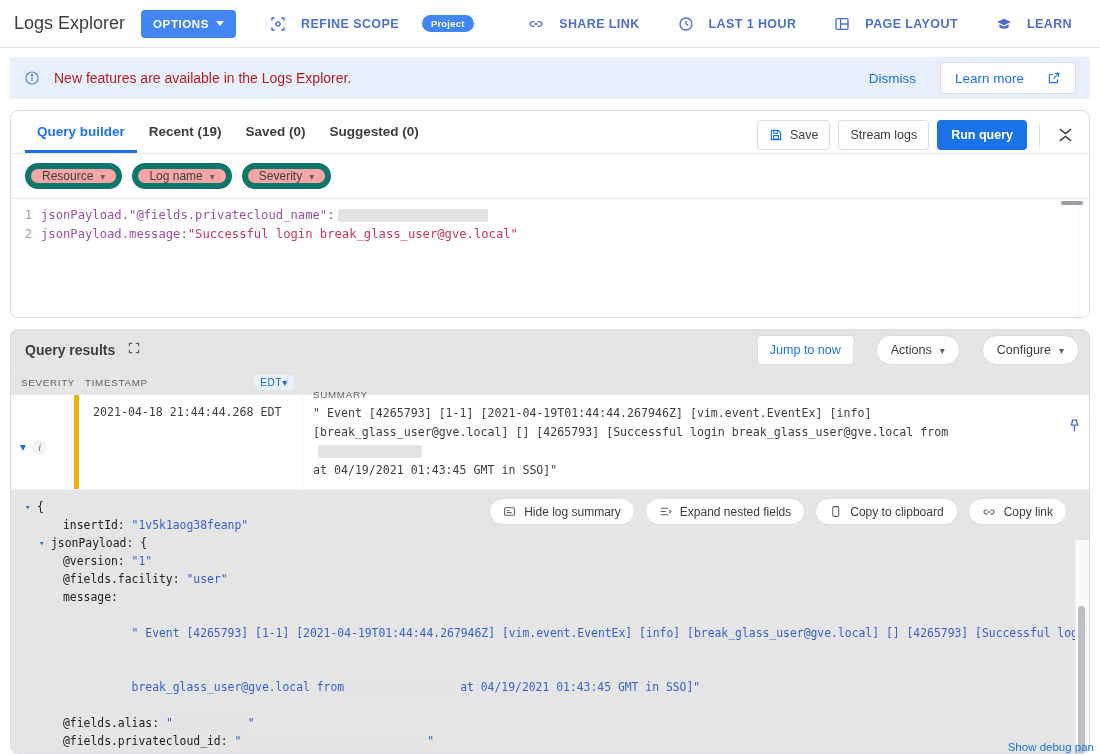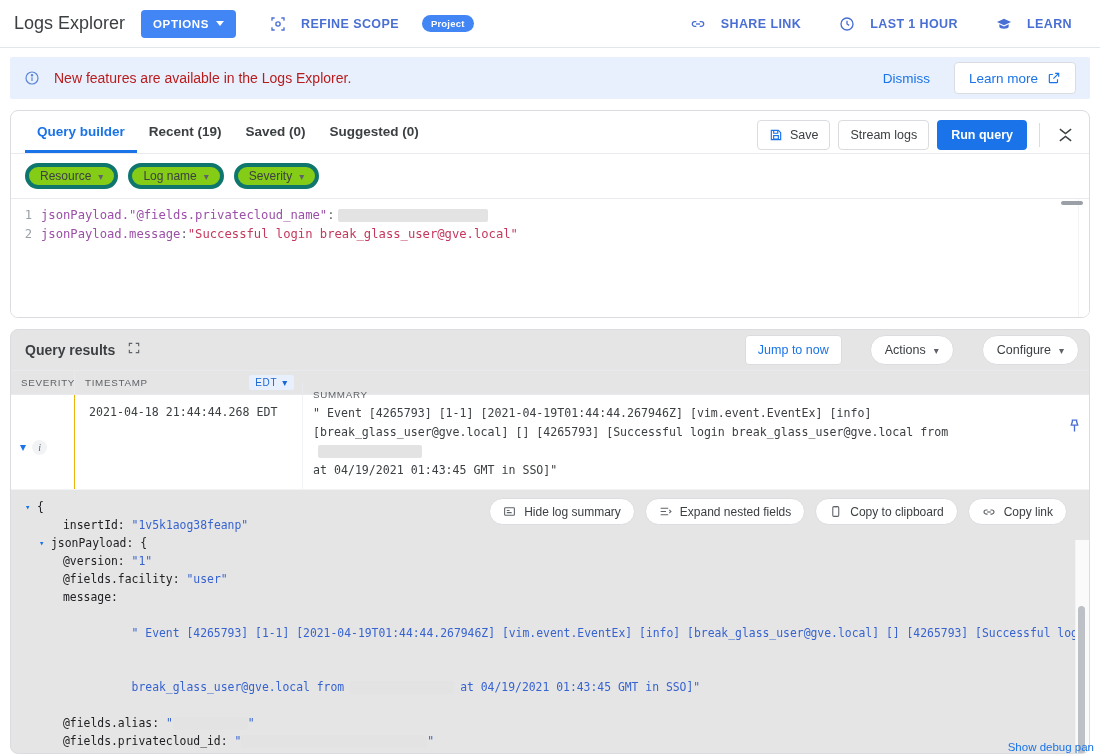--- a/index.html
+++ b/index.html
@@ -45,21 +45,21 @@
   }
   .banner-text { font-size: 14px; color: #b91c1c; margin-left: 14px; }
   .banner-spacer { flex: 1; }
   .dismiss-btn {
     background: none; border: none; color: #1a73e8; font-size: 13.5px;
     cursor: pointer; padding: 6px 10px; font-weight: 500;
   }
   .learnmore-btn {
     background: #fff; border: 1px solid #dadce0; border-radius: 4px;
     color: #1a73e8; font-size: 13.5px; height: 32px; padding: 0 14px;
-    display: flex; align-items: center; gap: 9px; cursor: pointer; margin-left: 14px; font-weight: 500;
+    display: flex; align-items: center; gap: 23px; cursor: pointer; margin-left: 14px; font-weight: 500;
   }
 
   
   .card {
     margin: 11px 10px 0 10px; background: #fff; border: 1px solid #dadce0;
     border-radius: 8px; overflow: hidden;
   }
   .tabs-row { display: flex; align-items: flex-start; padding: 0 0 0 14px; border-bottom: 1px solid #e8eaed; }
   .tab {
     font-size: 13.5px; font-weight: bold; color: #3c4043; padding: 13px 12px 11px 12px;
@@ -75,23 +75,23 @@
   }
   .btn-primary {
     background: #1a73e8; color: #fff; border: none; border-radius: 4px; height: 30px;
     padding: 0 14px; font-size: 12.5px; font-weight: bold; cursor: pointer; white-space: nowrap; text-align: right;
   }
   .divider-v { width: 1px; height: 24px; background: #dadce0; margin: 0 4px; }
   .collapse-btn { background:none;border:none;cursor:pointer;display:flex;flex-direction:column;align-items:center;padding:2px 6px;color:#5f6368; }
 
   .filters-row { display: flex; gap: 10px; padding: 9px 14px 9px 14px; border-bottom: 1px solid #e8eaed; }
   .filter-chip {
-    border: 4px solid #0f766e; border-radius: 14px; height: 26px; padding: 0 11px;
+    border: 6px solid #0f766e; border-radius: 14px; height: 26px; padding: 0 11px;
     font-size: 12px; color: #3c4043; display: flex; align-items: center; gap: 7px;
-    cursor: pointer; background: #84cc16; white-space: nowrap;
+    cursor: pointer; background: #fca5a5; white-space: nowrap;
   }
   .chev { font-size: 10px; color: #5f6368; }
 
   .editor { position: relative; height: 118px; background: #fff; padding: 7px 0 0 0; overflow: hidden; }
   .code-line { display: flex; font-family: "DejaVu Sans Mono", monospace; font-size: 12.2px; line-height: 19px; }
   .gutter { width: 30px; text-align: right; padding-right: 9px; color: #9aa0a6; flex: none; user-select: none; }
   .tok-key { color: #9c4fa8; }
   .tok-op { color: #5f6368; }
   .tok-str { color: #c5375c; }
   .redact { display: inline-block; background: #e3e3e3; border-radius: 2px; vertical-align: middle; height: 13px; }
@@ -99,49 +99,49 @@
   .editor-scroll-track { position: absolute; top: 0; right: 0; width: 11px; height: 100%; background: #fff; border-left: 1px solid #f1f3f4; }
 
   
   .results-card {
     margin: 11px 10px 0 10px; background: #e5e5e5; border: 1px solid #dadce0;
     border-radius: 8px; height: 425px; position: relative; overflow: hidden;
   }
   .results-head { display: flex; align-items: center; height: 40px; padding: 0 10px 0 14px; }
   .results-title { font-size: 14px; font-weight: bold; color: #3c4043; }
   .expand-icon { margin-left: 12px; cursor: pointer; }
-  .res-actions { display: flex; align-items: center; gap: 28px; }
+  .res-actions { display: flex; align-items: center; gap: 22px; }
   .btn-link-outline {
     background: #fff; border: 1px solid #dadce0; border-radius: 4px; height: 30px;
     padding: 0 12px; font-size: 12.5px; color: #1a73e8; cursor: pointer; white-space: nowrap;
   }
   .btn-pill {
     background: #fff; border: 1px solid #dadce0; border-radius: 15px; height: 30px;
     padding: 0 14px; font-size: 12.5px; color: #3c4043; display: flex; align-items: center;
     gap: 8px; cursor: pointer; white-space: nowrap;
   }
 
   .col-head {
     display: flex; align-items: center; height: 25px; border-top: 1px solid #e8eaed;
     border-bottom: 1px solid #e8eaed; font-size: 9.8px; color: #5f6368;
     letter-spacing: .7px;
   }
   .ch-sev { width: 63px; padding-left: 10px; flex:none; }
   .ch-ts { width: 228px; flex:none; display: flex; align-items: center; border-left: 1px solid #e8eaed; padding-left: 10px; height: 100%; }
   .tz-chip {
     margin-left: auto; margin-right: 8px; background: #e8f0fe; color: #1967d2;
-    border-radius: 3px; font-size: 10px; padding: 2px 6px; display: flex; align-items: center; gap: 5px; cursor: pointer;
+    border-radius: 3px; font-size: 10px; padding: 2px 6px; display: flex; align-items: center; cursor: pointer;
   }
   .ch-sum { flex: 1; border-left: 1px solid #e8eaed; padding-left: 10px; height: 100%; display:flex; align-items:center;margin-top:24px; }
 
   .log-row { display: flex; border-bottom: 1px solid #f1f3f4; background: #fff; }
   .lr-sev { width: 63px; flex:none; display: flex; align-items: center; gap: 6px; padding: 10px 0 0 9px; }
   .lr-ts {
     width: 228px; flex: none; font-family: "DejaVu Sans Mono", monospace; font-size: 11.6px;
-    color: #3c4043; padding: 10px 0 10px 14px; border-left: 1px solid #eab308;
+    color: #3c4043; padding: 10px 0 10px 14px; border-left: 5px solid #eab308;
   }
   .lr-sum {
     flex: 1; font-family: "DejaVu Sans Mono", monospace; font-size: 11.6px;
     color: #3c4043; padding: 9px 40px 9px 10px; line-height: 19px; border-left: 1px solid #f1f3f4;
     position: relative;
   }
   .pin-btn { position: absolute; right: 6px; top: 23px; cursor: pointer; }
   .chev-down-blue { color: #1a73e8; font-size: 12px; }
   .sev-dot {
     width: 15px; height: 15px; border-radius: 50%; background: #f1f3f4; color: #5f6368;
@@ -213,20 +213,27 @@
       </button>
 
       <button class="hdr-action">
         <svg class="ic" viewBox="0 0 24 24" fill="none" stroke="#4a6fd4" stroke-width="2">
           <circle cx="12" cy="12" r="9"></circle>
             <path d="M12 7v5l3.2 2"></path>
         </svg>
         <span>LAST 1 HOUR</span>
       </button>
 
+      <button class="hdr-action">
+        <svg class="ic" viewBox="0 0 24 24" fill="none" stroke="#4a6fd4" stroke-width="2">
+          <rect x="3" y="4" width="18" height="16" rx="1.5"></rect>
+            <path d="M10 4v16M10 12h11"></path>
+        </svg>
+        <span>PAGE LAYOUT</span>
+      </button>
 
       <button class="hdr-action">
         <svg class="ic" viewBox="0 0 24 24" fill="#4a6fd4">
           <path d="M12 4 1.5 9 12 14l10.5-5L12 4z"></path>
             <path d="M5 12.5V16c0 1.6 3.1 3 7 3s7-1.4 7-3v-3.5l-7 3.3-7-3.3z"></path>
         </svg>
         <span>LEARN</span>
       </button>
     </div>
   </div>

